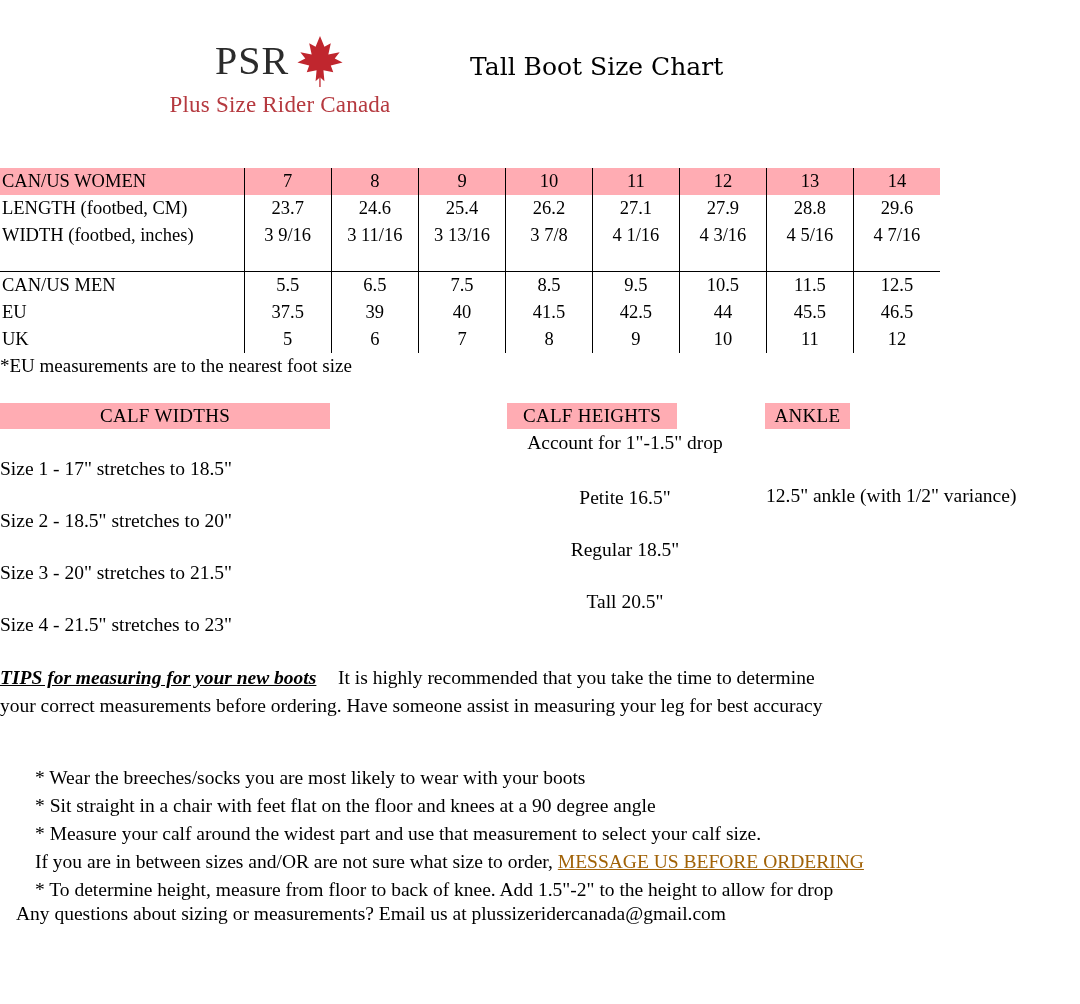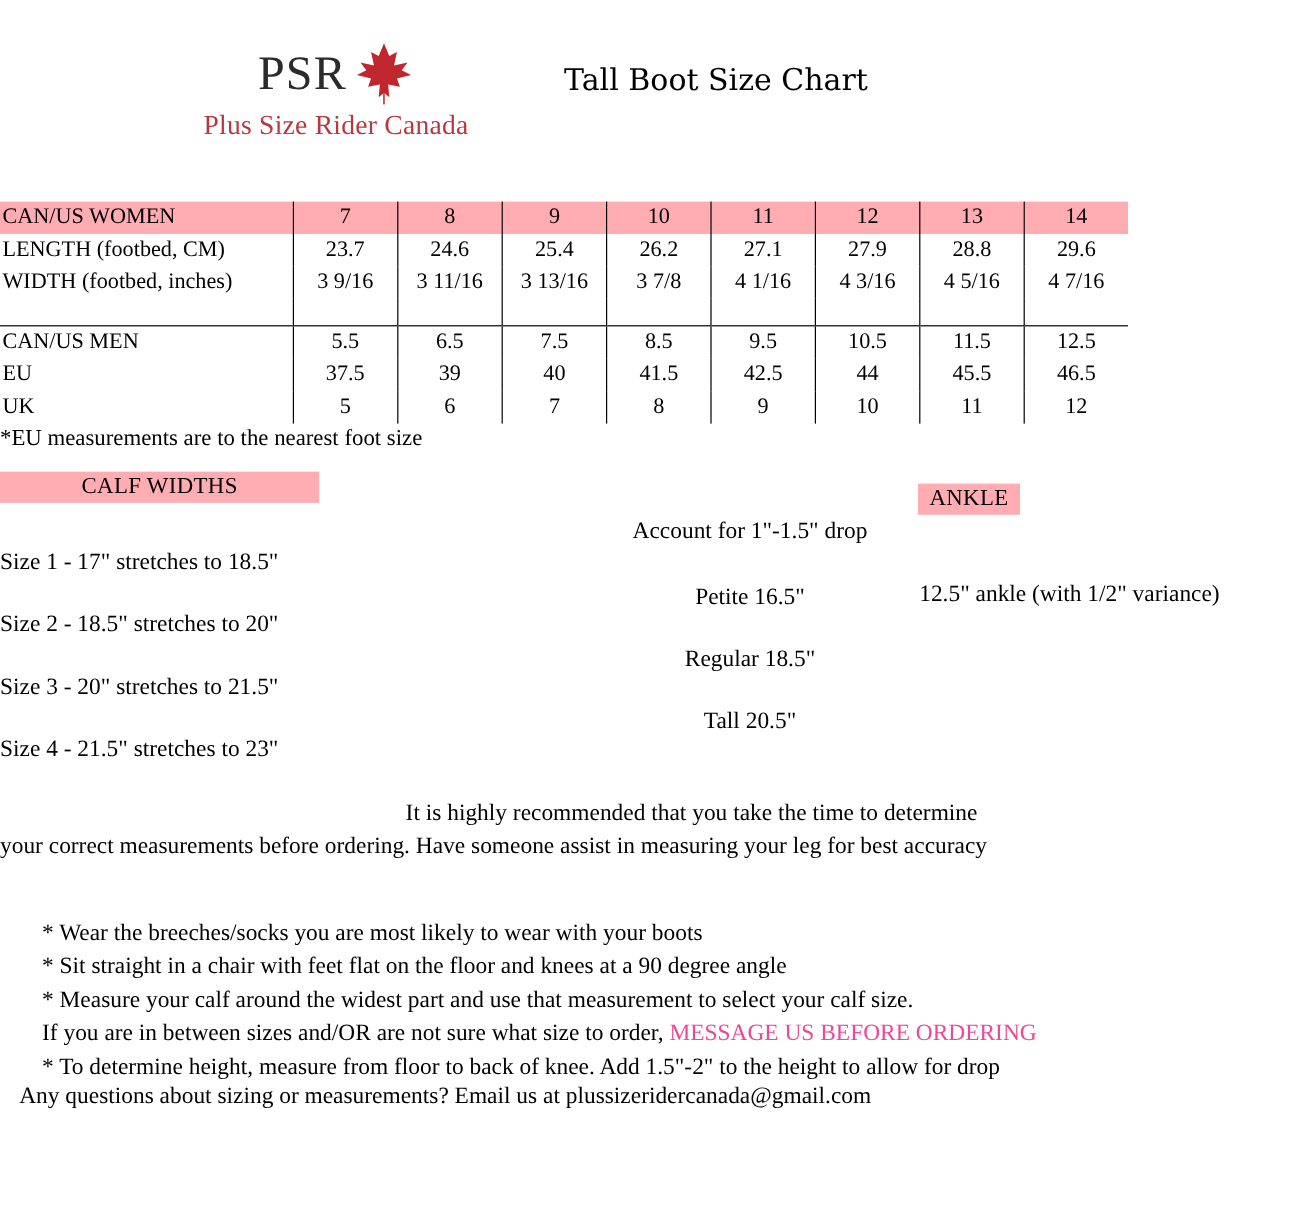--- a/index.html
+++ b/index.html
@@ -138,22 +138,22 @@
     height: 26px;
     line-height: 26px;
     text-align: center;
     font-size: 19px;
     letter-spacing: 0.3px;
     overflow: visible;
     white-space: nowrap;
   }
   #band-calf-widths {
     left: 0;
-    top: 393px;
-    width: 266px;
+    top: 403px;
+    width: 330px;
   }
   #band-calf-heights {
     left: 507px;
     top: 403px;
     width: 170px;
   }
   #band-ankle {
     left: 765px;
     top: 403px;
     width: 85px;
@@ -240,21 +240,22 @@
     top: 764px;
     width: 904px;
     font-size: 19.5px;
     line-height: 28px;
     padding-left: 35px;
   }
   .bullets div {
     white-space: nowrap;
   }
   .hl-red {
-    color: #ec4899;
+    color: #a16207;
+    text-decoration: underline;
   }
   .email-line {
     position: absolute;
     left: 16px;
     top: 900px;
     font-size: 19.5px;
     line-height: 28px;
     white-space: nowrap;
   }
 </style>
@@ -359,20 +360,23 @@
         <td class="col">12</td>
       </tr>
     </tbody>
   </table>
 
   <div class="eunote">*EU measurements are to the nearest foot size</div>
 
   <div class="band" id="band-calf-widths">
     <span class="band-text">CALF WIDTHS</span>
   </div>
+  <div class="band" id="band-calf-heights">
+    <span class="band-text">CALF HEIGHTS</span>
+  </div>
   <div class="band" id="band-ankle">
     <span class="band-text">ANKLE</span>
   </div>
 
   <div class="calf-list">
     <div class="line">Size 1 - 17" stretches to 18.5"</div>
     <div class="line">Size 2 - 18.5" stretches to 20"</div>
     <div class="line">Size 3 - 20" stretches to 21.5"</div>
     <div class="line">Size 4 - 21.5" stretches to 23"</div>
   </div>
@@ -381,20 +385,21 @@
     <div class="drop">Account for 1"-1.5" drop</div>
     <div class="hrow">Petite 16.5"</div>
     <div class="hrow">Regular 18.5"</div>
     <div class="hrow">Tall 20.5"</div>
   </div>
 
   <div class="ankle-note">12.5" ankle (with 1/2" variance)</div>
 
   <div class="tips">
     <div class="tips-lead">
+      <span class="tips-heading">TIPS for measuring for your new boots</span>
       <span class="tips-lead-text">It is highly recommended that you take the time to determine</span>
     </div>
     <div class="tips-cont">your correct measurements before ordering. Have someone assist in measuring your leg for best accuracy</div>
   </div>
 
   <div class="bullets">
     <div>* Wear the breeches/socks you are most likely to wear with your boots</div>
     <div>* Sit straight in a chair with feet flat on the floor and knees at a 90 degree angle</div>
     <div>* Measure your calf around the widest part and use that measurement to select your calf size.</div>
     <div>

